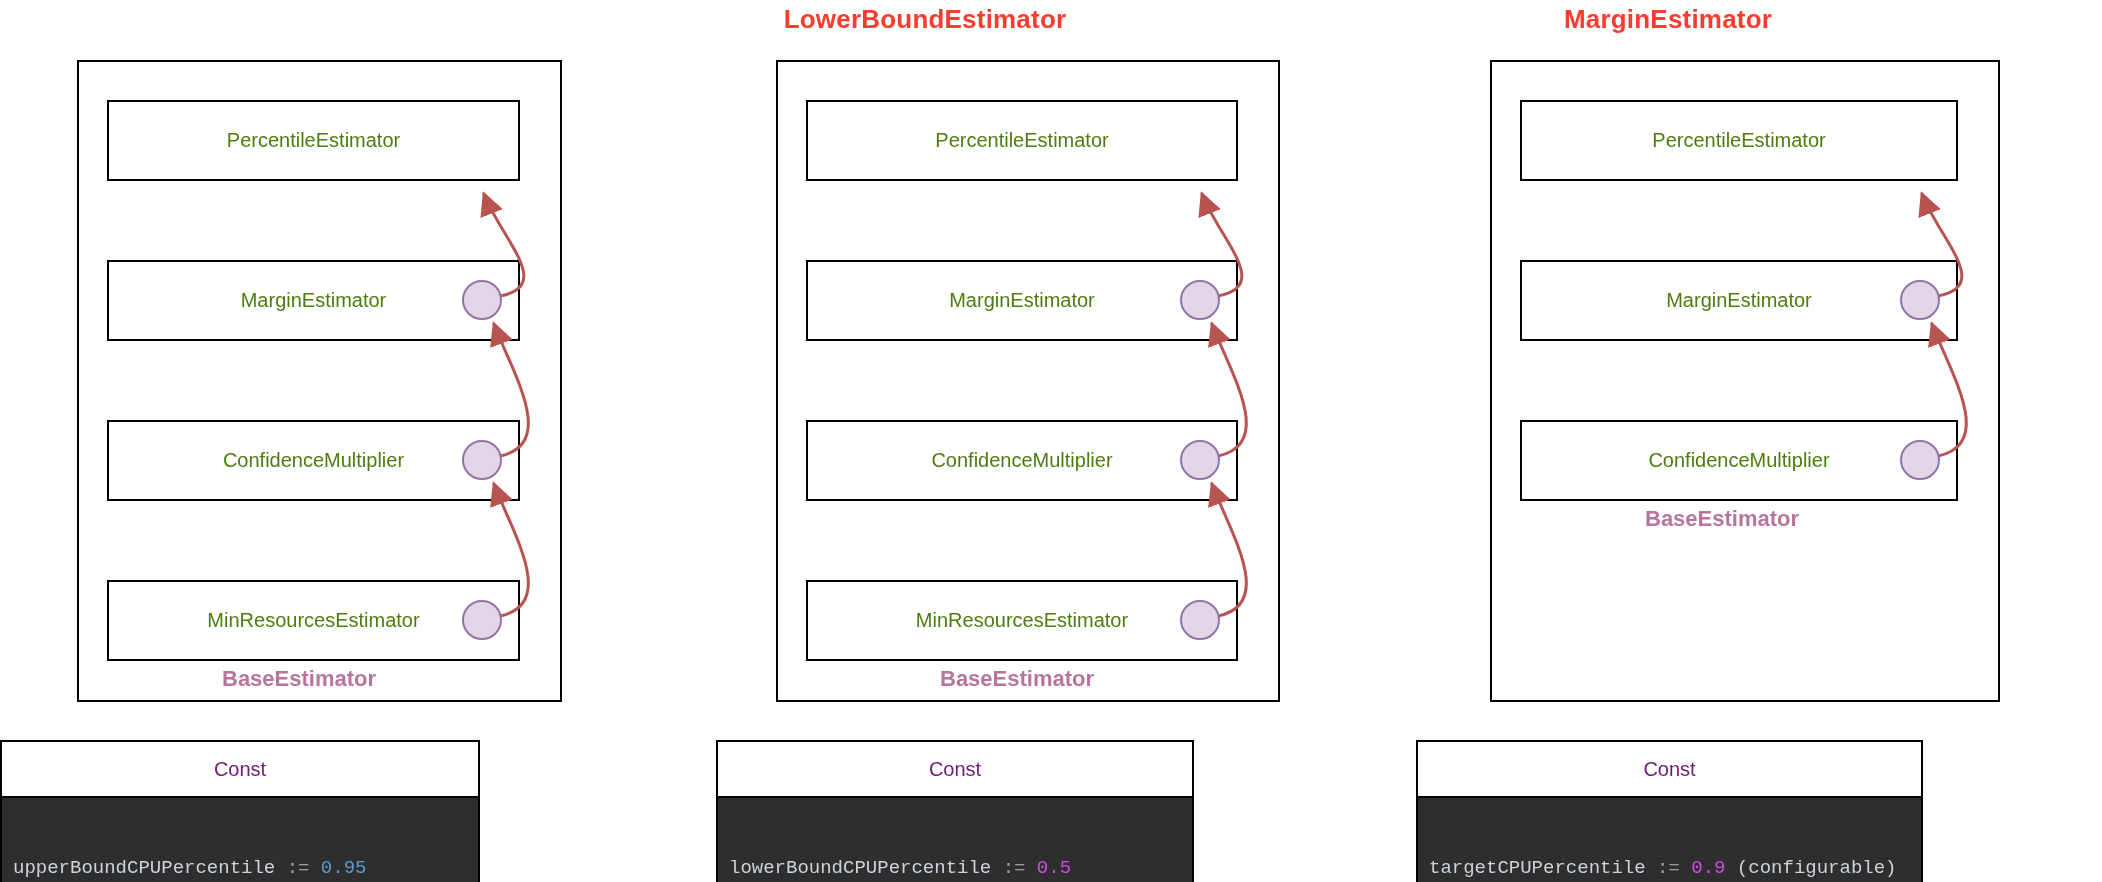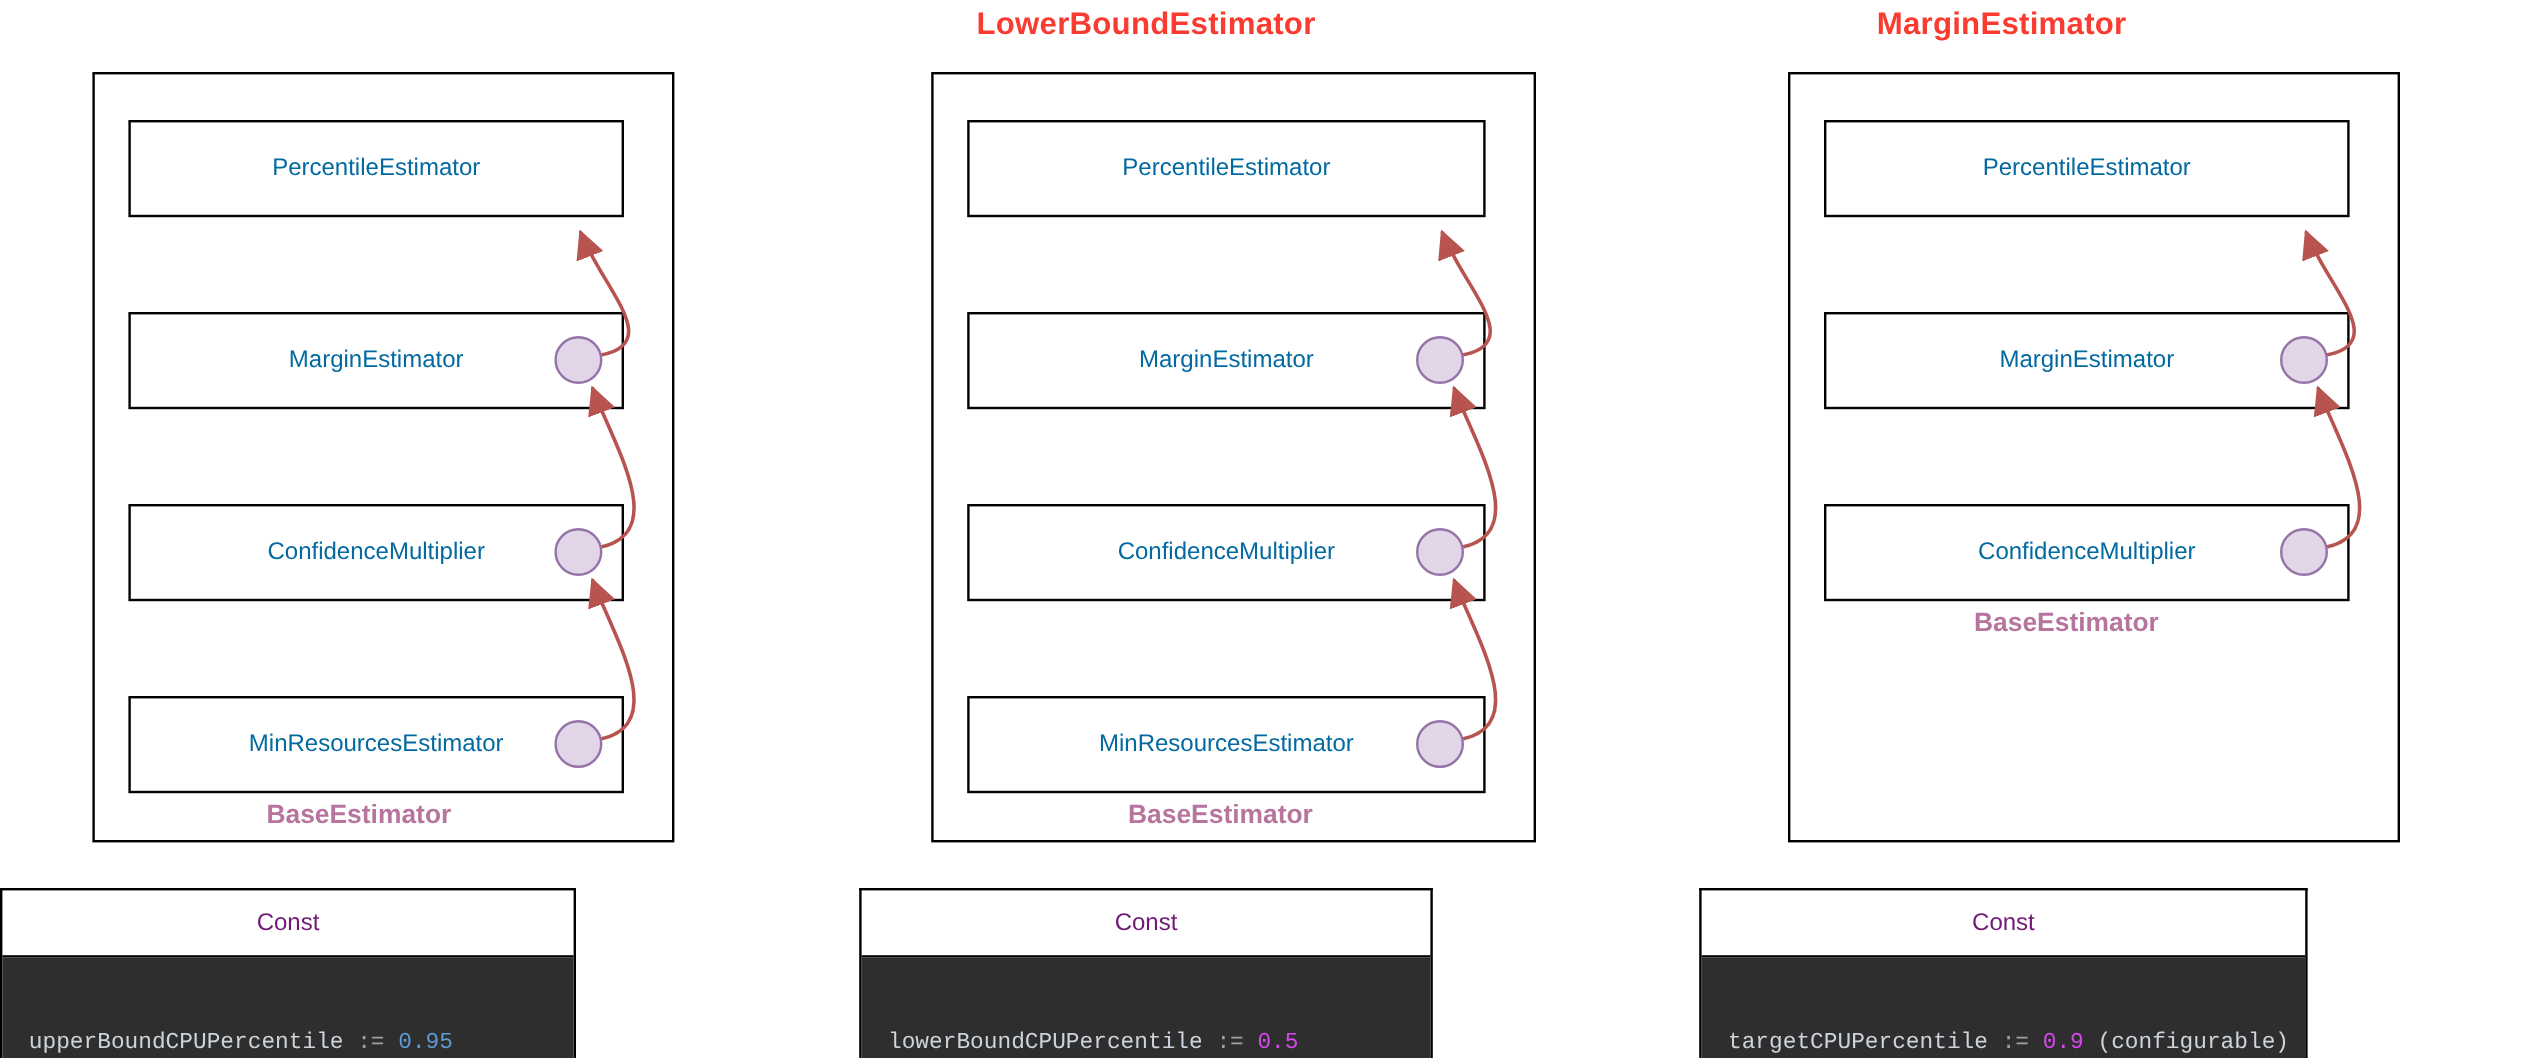--- a/index.html
+++ b/index.html
@@ -32,21 +32,21 @@
   .module-box {
     position: absolute;
     height: 81px;
     border: 2px solid #000;
     background: #fff;
     box-sizing: border-box;
     display: flex;
     align-items: center;
     justify-content: center;
     font-size: 20px;
-    color: #0369a1;
+    color: #4d7c0f;
   }
   .port-circle {
     position: absolute;
     width: 40px;
     height: 40px;
     border-radius: 50%;
     background: #e1d5e7;
     border: 2.5px solid #9673a6;
     box-sizing: border-box;
     z-index: 3;
@@ -74,21 +74,21 @@
     display: flex;
     align-items: center;
     justify-content: center;
     font-size: 20px;
     color: #701a75;
     box-sizing: border-box;
   }
   .const-code {
     background: #2e2e2e;
     height: 84px;
-    padding: 8px 11px 0 22px;
+    padding: 8px 11px 0 11px;
     font-family: "Liberation Mono", "DejaVu Sans Mono", monospace;
     font-size: 19px;
     line-height: 25px;
     color: #ccd3da;
     white-space: pre;
     box-sizing: border-box;
   }
   .code-op { color: #9aa0a8; }
   .code-value.blue { color: #5d9ad2; }
   .code-value.plain { color: #d946ef; }
@@ -147,21 +147,21 @@
   <div class="base-label" style="left:222px; top:666px;">BaseEstimator</div>
 
   <div class="const-box" style="left:0px; width:480px;">
     <div class="const-header">Const</div>
     <div class="const-code">
       <div class="code-line"><span class="code-var">upperBoundCPUPercentile</span><span class="code-op"> := </span><span class="code-value blue">0.95</span><span class="code-suffix"></span></div>
       
     </div>
   </div>
 
-  <div class="col-title" style="left:755px;">LowerBoundEstimator</div>
+  <div class="col-title" style="left:725px;">LowerBoundEstimator</div>
 
   <div class="outer-box" style="left:776px; width:504px;"></div>
 
   <div class="module-box" style="left:806px; top:100px; width:432px;">
     <span>PercentileEstimator</span>
   </div>
   <div class="module-box" style="left:806px; top:260px; width:432px;">
     <span>MarginEstimator</span>
   </div>
   <div class="module-box" style="left:806px; top:420px; width:432px;">

